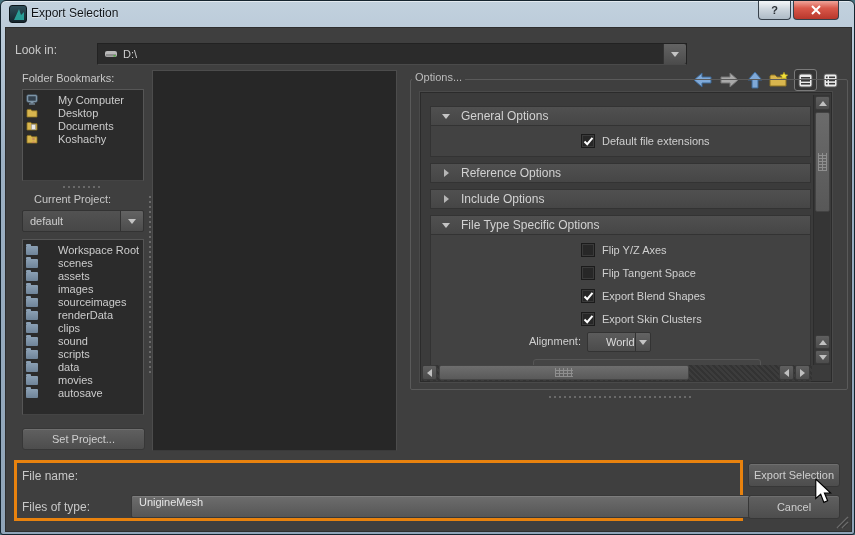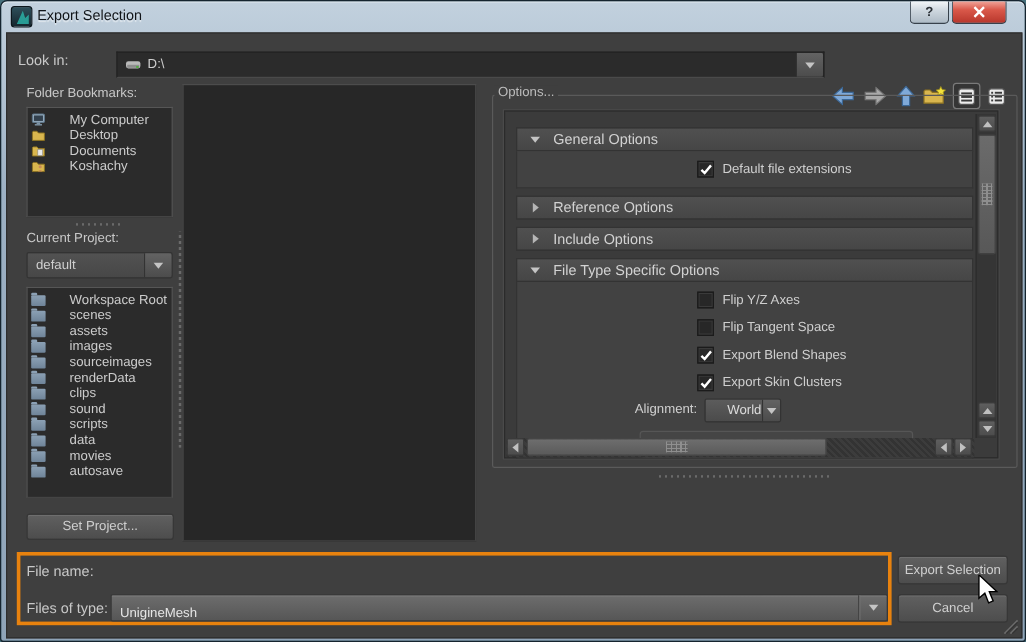--- a/index.html
+++ b/index.html
@@ -42,21 +42,21 @@
   .sb-tri-up{width:0;height:0;border-left:4px solid transparent;border-right:4px solid transparent;border-bottom:5px solid #c0c0c0;}
   .sb-tri-down{width:0;height:0;border-left:4px solid transparent;border-right:4px solid transparent;border-top:5px solid #c0c0c0;}
   .sb-tri-left{width:0;height:0;border-top:4px solid transparent;border-bottom:4px solid transparent;border-right:5px solid #c0c0c0;}
   .sb-tri-right{width:0;height:0;border-top:4px solid transparent;border-bottom:4px solid transparent;border-left:5px solid #c0c0c0;}
   .grip-dots{width:18px;height:9px;background-image:repeating-linear-gradient(90deg,#9a9a9a 0 1px,transparent 1px 4px),repeating-linear-gradient(0deg,#9a9a9a 0 1px,transparent 1px 3px);opacity:.8;}
   .dotted-h{background-image:repeating-linear-gradient(90deg,#6a6a6a 0 2px,transparent 2px 5px);height:2px;}
   .dotted-v{background-image:repeating-linear-gradient(0deg,#6a6a6a 0 2px,transparent 2px 5px);width:2px;}
   
   #orange-box{position:absolute;left:12px;top:458px;width:729px;height:61px;border:3px solid #e8820e;}
   #file-input{position:absolute;left:90px;top:462px;width:645px;height:22px;background:#262626;border:1px solid #6d8aa5;box-shadow:0 0 0 1px #44586b;color:#eaeaea;font-size:12px;padding:0 6px;font-family:"Liberation Sans",sans-serif;outline:none;}
-  .combo-light{background:linear-gradient(180deg,#6d6d6d,#565656);border:1px solid #393939;border-radius:2px;display:flex;align-items:flex-end;color:#e6e6e6;font-size:11px;box-shadow:inset 0 1px 0 #7d7d7d;}
+  .combo-light{background:linear-gradient(180deg,#6d6d6d,#565656);border:1px solid #393939;border-radius:2px;display:flex;align-items:flex-start;color:#e6e6e6;font-size:11px;box-shadow:inset 0 1px 0 #7d7d7d;margin-left:39px;}
   .cl-arrow{margin-left:auto;width:24px;height:100%;border-left:1px solid #444;box-shadow:inset 1px 0 0 #747474;display:flex;align-items:center;justify-content:center;}
 </style>
 </head>
 <body>
 
 <div id="window">
 
   <div id="titlebar">
     <span class="app-icon">
       <svg width="16" height="16" viewBox="0 0 16 16" style="margin:1px">
@@ -160,21 +160,21 @@
             <circle cx="7.5" cy="6" r="1.3" fill="#c78a5a"></circle>
             <path d="M5.5 10 Q7.5 7.2 9.5 10 Z" fill="#c78a5a"></path>
           </svg>
         <span>Koshachy</span>
       </div>
     </div>
 
     <div class="dotted-h abs" style="left:57px;top:158px;width:40px"></div>
     <div class="dotted-v abs" style="left:143px;top:165px;height:180px"></div>
 
-    <span class="lbl abs" style="left:16px;top:165px">Current Project:</span>
+    <span class="lbl abs" style="left:28px;top:165px">Current Project:</span>
     <div class="abs" style="left:16px;top:182px;width:122px;height:22px;background:linear-gradient(180deg,#525252,#474747);border:1px solid #333;border-radius:2px;display:flex;align-items:center;color:#cfcfcf;font-size:11px;padding-left:7px">
       <span>default</span>
       <span class="combo-arrow-btn" style="border-radius:0 2px 2px 0">
           <span class="tri-down"></span>
         </span>
     </div>
 
     <div class="sunken abs" style="left:16px;top:211px;width:122px;height:176px;padding-top:3px">
       <div class="list-item">
           <span class="folder-blue"></span>

